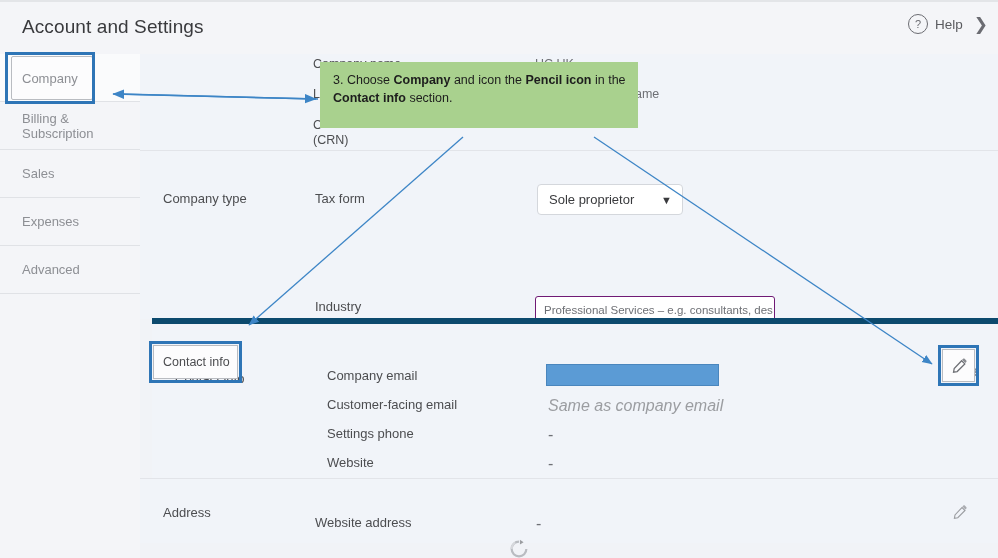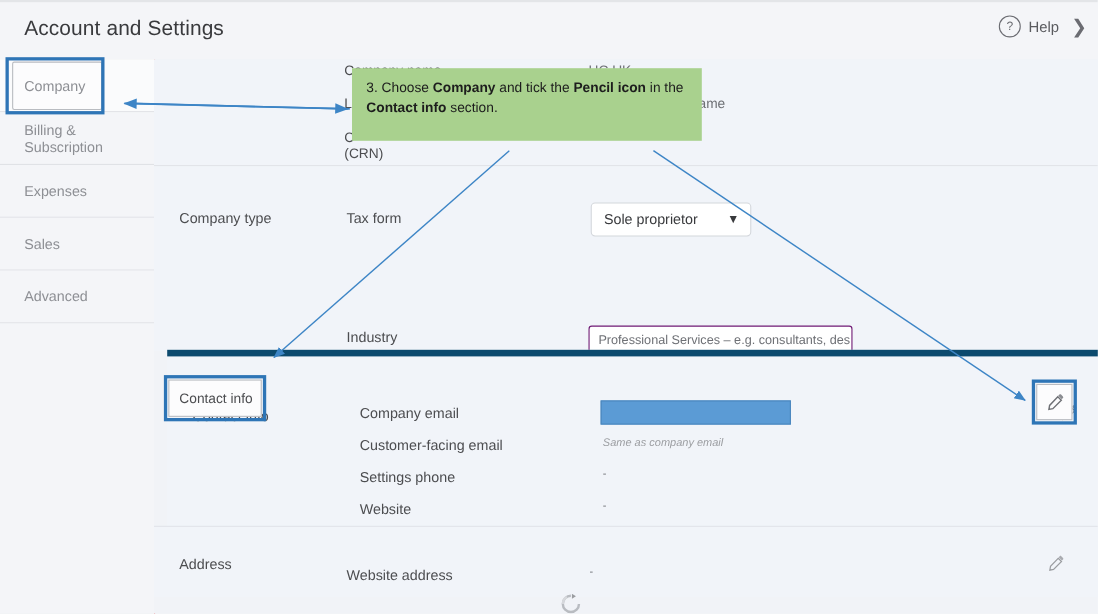--- a/index.html
+++ b/index.html
@@ -53,21 +53,21 @@
   
   .main{
     position:absolute;left:140px;top:54px;width:858px;height:504px;
     background:#f1f3f7;
   }
   .sect-title{
     position:absolute;left:23px;font-size:13px;color:#4c4d50;
   }
   .row{position:absolute;display:flex;align-items:center;}
   .row-label{font-size:13px;color:#4c4d50;}
-  .row-value{font-size:10px;color:#6e7075;}
+  .row-value{font-size:16px;color:#6e7075;}
   .row-value.muted{color:#9b9da1;font-style:italic;}
 
   
   .sect1{position:absolute;left:0;top:0;width:858px;height:96px;background:#f1f4f9;}
   .sect1 .lbl{position:absolute;font-size:12.5px;color:#4c4d50;}
   .sect1 .val{position:absolute;font-size:12.5px;color:#6e7075;}
 
   
   .sect2{position:absolute;left:0;top:96px;width:858px;height:168px;background:#f1f4f9;border-top:1px solid #e2e4e9;}
   .select-box{
@@ -148,24 +148,24 @@
   </div>
 
   <div class="sidebar">
     <div class="side-item active">
       <span>Company</span>
     </div>
     <div class="side-item">
       <span>Billing &amp; Subscription</span>
     </div>
     <div class="side-item">
+      <span>Sales</span>
+    </div>
+    <div class="side-item">
       <span>Expenses</span>
-    </div>
-    <div class="side-item">
-      <span>Sales</span>
     </div>
     <div class="side-item">
       <span>Advanced</span>
     </div>
     <div class="side-item side-blank" style="height:264px;"></div>
   </div>
 
   <div class="main">
 
     <div class="sect1">
@@ -275,21 +275,21 @@
   <div style="position:absolute;left:22px;top:71px;font-size:13px;color:#8d8f94;">Company</div>
 
   <div class="pencil" style="left:951px;top:357px;">
     <svg width="17" height="17" viewBox="0 0 16 16">
       <path d="M11.4 1.6c.4-.4 1-.4 1.4 0l1.6 1.6c.4.4.4 1 0 1.4l-1 1-3-3 1-1z" fill="#8a8c91"></path>
       <path d="M10 3.5l3 3-7.2 7.2-3.4.6.6-3.4L10 3.5z" fill="none" stroke="#6e7075" stroke-width="1.2"></path>
     </svg>
   </div>
 
   <div class="callout" style="left:320px;top:62px;width:318px;height:66px;">
-    <span><span>3. Choose </span><b>Company</b><span> and tick the </span><b>Pencil icon</b><span> in the </span><b>Contact info</b><span> section.</span></span>
+    <span><span>3. Choose </span><b>Company</b><span> and icon the </span><b>Pencil icon</b><span> in the </span><b>Contact info</b><span> section.</span></span>
   </div>
 
   <svg class="arrows">
     <defs>
       <marker id="ah" markerWidth="9" markerHeight="9" refX="7.5" refY="3.2" orient="auto">
         <path d="M0,0 L8,3.2 L0,6.4 z" fill="#3d85c6"></path>
       </marker>
     </defs>
 
     <line x1="318" y1="99" x2="113" y2="94" stroke="#3d85c6" stroke-width="1.5" marker-end="url(#ah)"></line>

